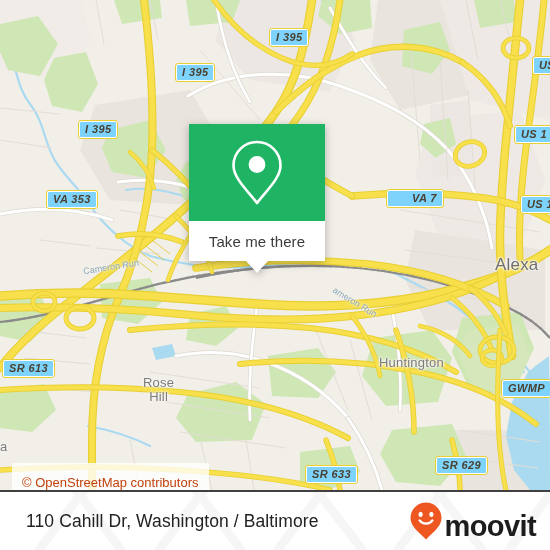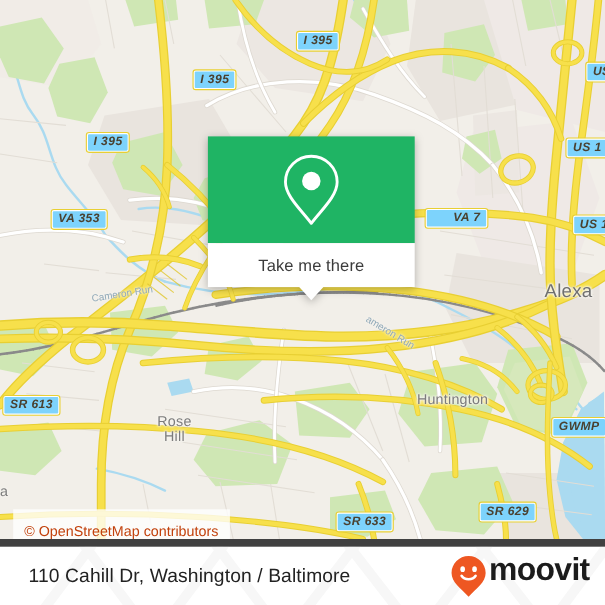--- a/index.html
+++ b/index.html
@@ -72,21 +72,21 @@
     background: rgba(255,255,255,.78);
     color: #c2410c;
     font-size: 13px;
     white-space: nowrap;
   }
 
   
   #popup {
     position: absolute;
     left: 189px; top: 124px;
-    width: 188px;
+    width: 136px;
     filter: drop-shadow(0 2px 4px rgba(0,0,0,.28));
   }
   #popup-head {
     height: 97px;
     background: #1fb464;
     display: flex; align-items: center; justify-content: center;
   }
   #popup-body {
     height: 40px;
     background: #ffffff;
@@ -106,21 +106,21 @@
     border-right: 11px solid transparent;
     border-top: 12px solid #ffffff;
   }
 
   
   #footer {
     position: absolute;
     left: 0; bottom: 0;
     width: 550px; height: 60px;
     background: #ffffff;
-    border-top: 7px solid #404040;
+    border-top: 2px solid #404040;
     display: flex; align-items: center;
     overflow: hidden;
   }
   #footer-watermark {
     position: absolute; left: 0; top: 0;
     width: 550px; height: 60px;
     opacity: .55;
     pointer-events: none;
   }
   #footer-address {
@@ -128,21 +128,21 @@
     margin-left: 26px;
     font-size: 17.5px;
     color: #222222;
     letter-spacing: .1px;
     white-space: nowrap;
   }
   #footer-logo {
     position: absolute;
     right: 14px; top: 50%;
     transform: translateY(-50%);
-    display: flex; align-items: flex-start; gap: 2px;
+    display: flex; align-items: flex-end; gap: 2px;
   }
   #footer-logo-word {
     font-size: 29px;
     font-weight: 700;
     color: #1c1c1c;
     letter-spacing: -.6px;
     line-height: 29px;
   }
 </style>
 </head>

